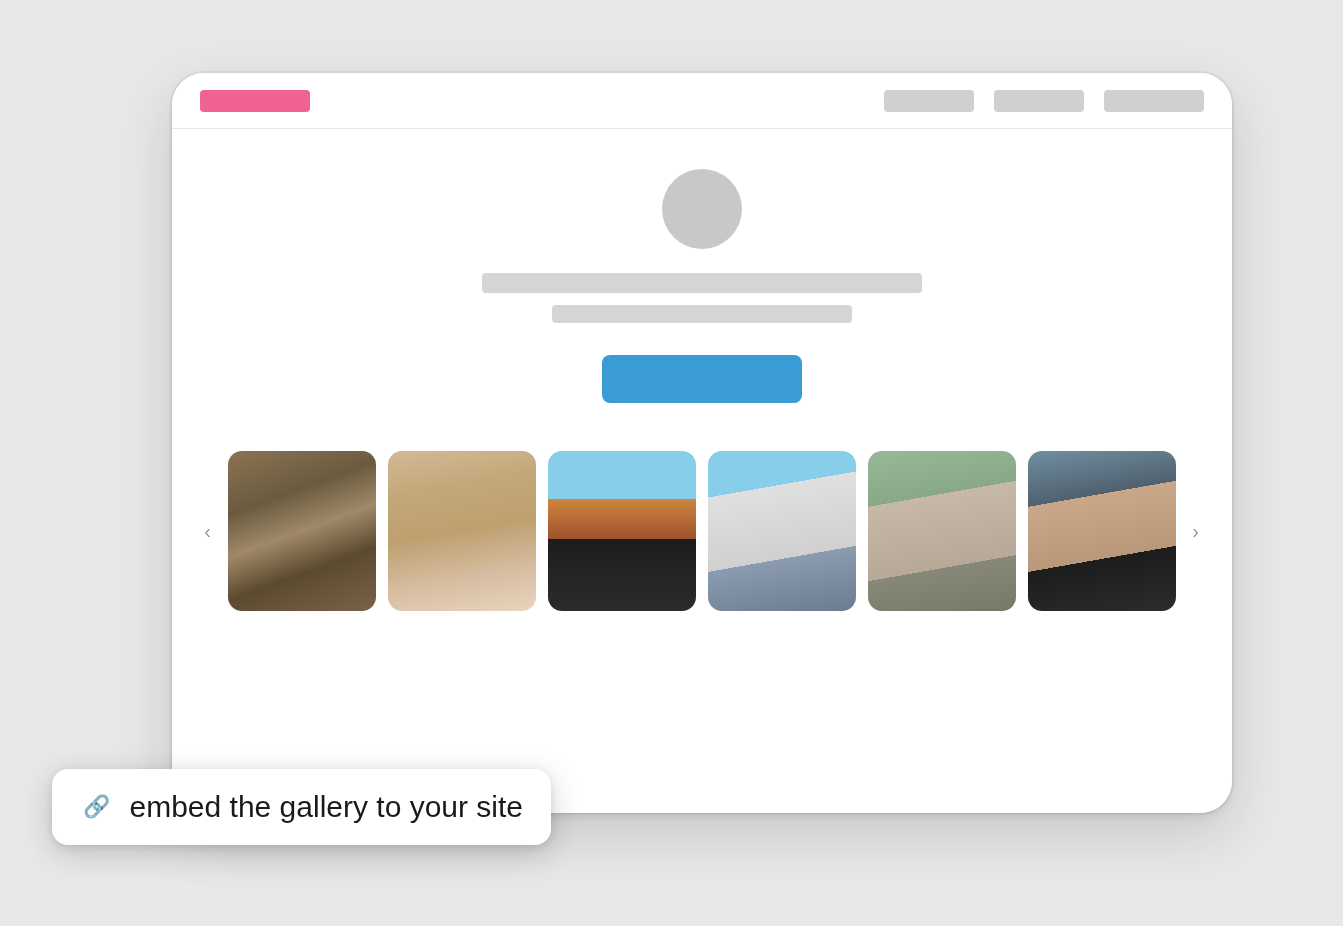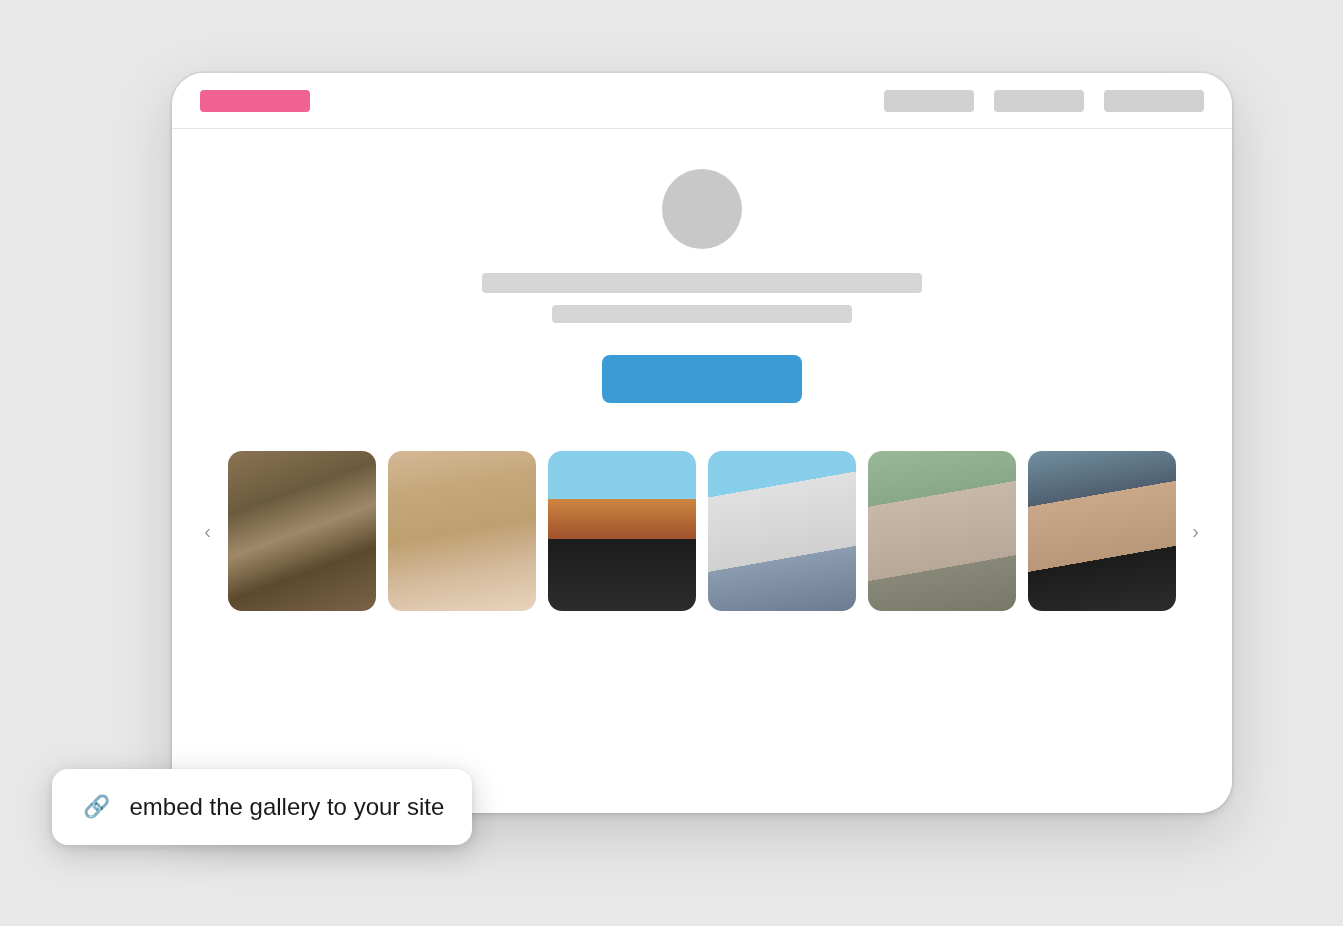--- a/index.html
+++ b/index.html
@@ -235,21 +235,21 @@
       width: 36px;
       height: 36px;
       display: flex;
       align-items: center;
       justify-content: center;
       font-size: 22px;
       color: #f06292;
     }
 
     .embed-text {
-      font-size: 24px;
+      font-size: 30px;
       font-weight: 500;
       color: #1a1a1a;
       white-space: nowrap;
     }
   </style>
 </head>
 <body>
 
 <div class="outer-wrapper">
 

